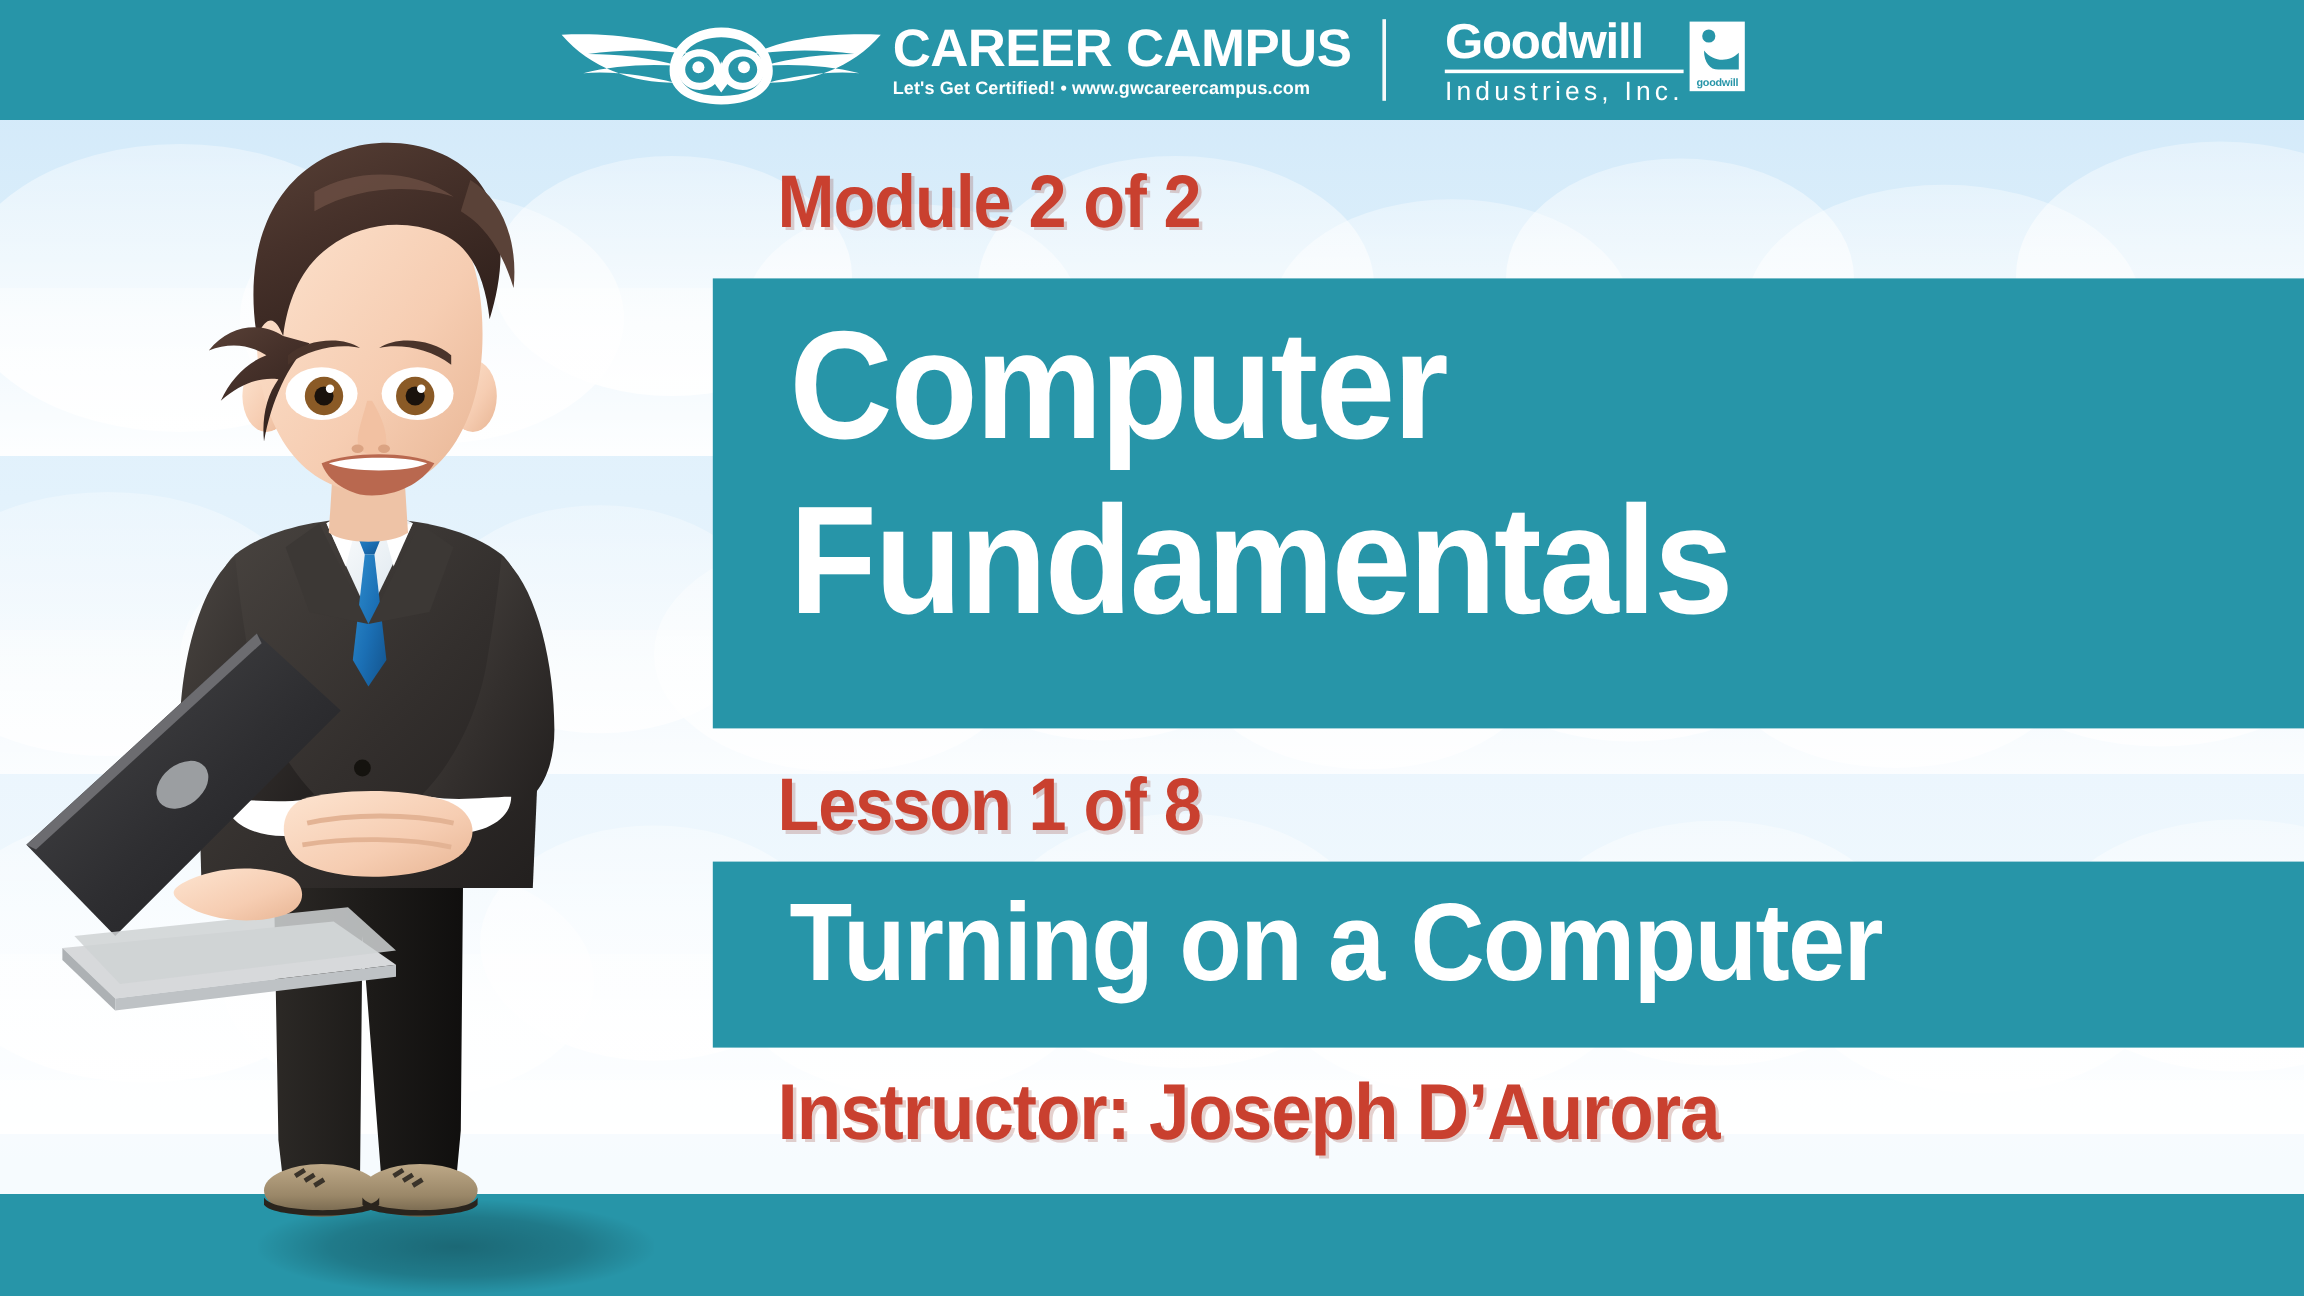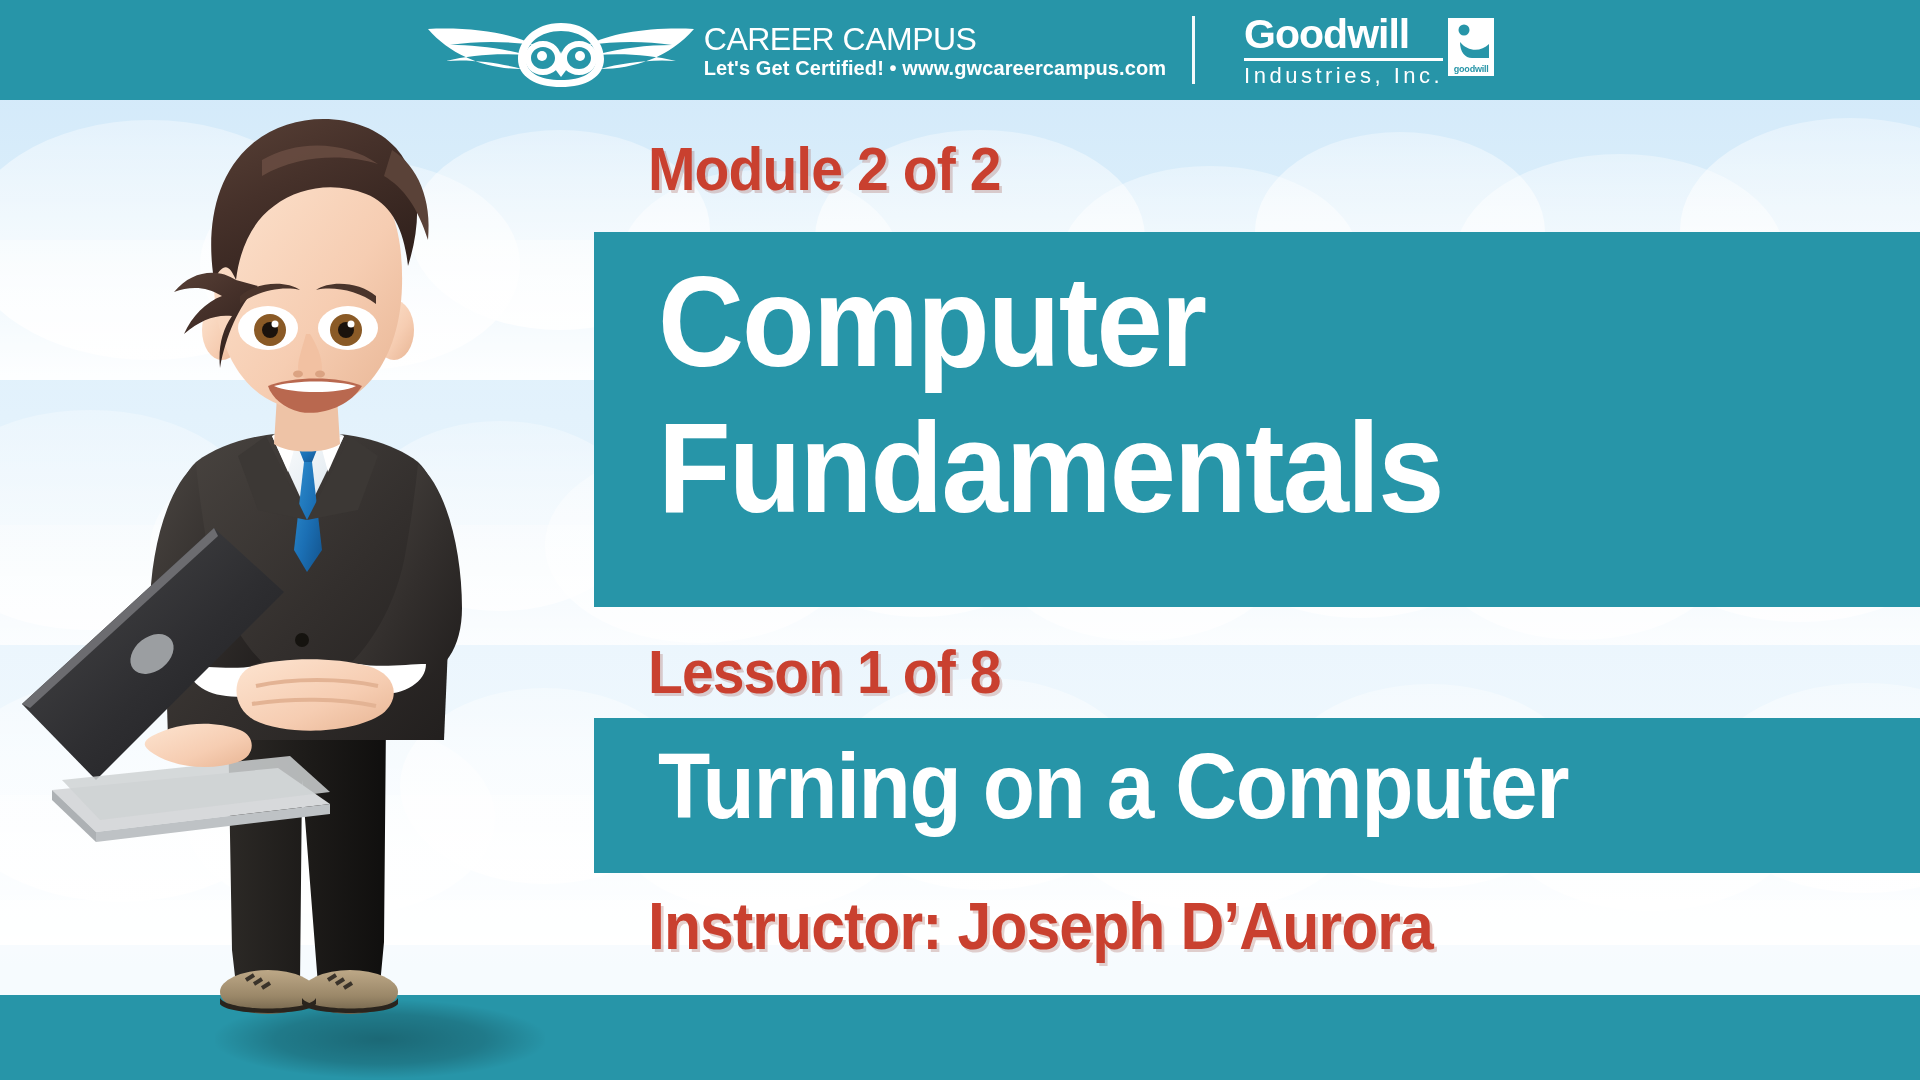--- a/index.html
+++ b/index.html
@@ -54,31 +54,31 @@
     margin-right: 8px;
   }
   .cc-text {
     display: flex;
     flex-direction: column;
     justify-content: center;
     line-height: 1;
   }
   .cc-title {
     color: #ffffff;
-    font-weight: normal;
-    font-size: 32px;
+    font-weight: bold;
+    font-size: 44px;
     letter-spacing: -0.5px;
     font-family: "Liberation Sans", sans-serif;
     line-height: 1.0;
     white-space: nowrap;
   }
   .cc-tag {
     color: #ffffff;
     font-weight: bold;
-    font-size: 20px;
+    font-size: 15px;
     letter-spacing: 0.1px;
     margin-top: 3px;
     white-space: nowrap;
   }
   .divider-v {
     width: 3px;
     height: 68px;
     background: #ffffff;
     margin: 0 26px;
     opacity: 0.95;

